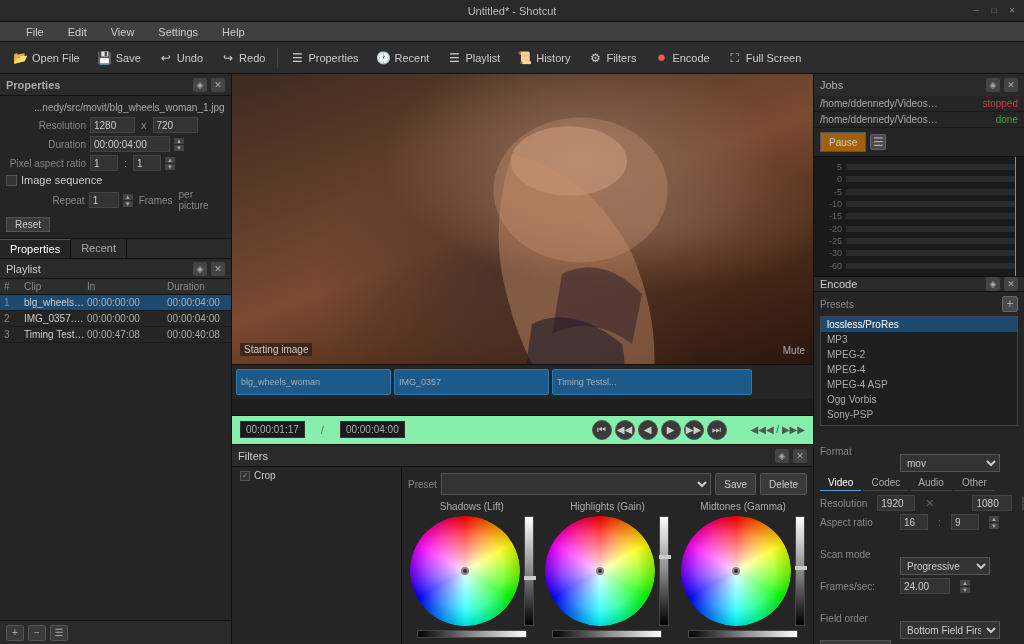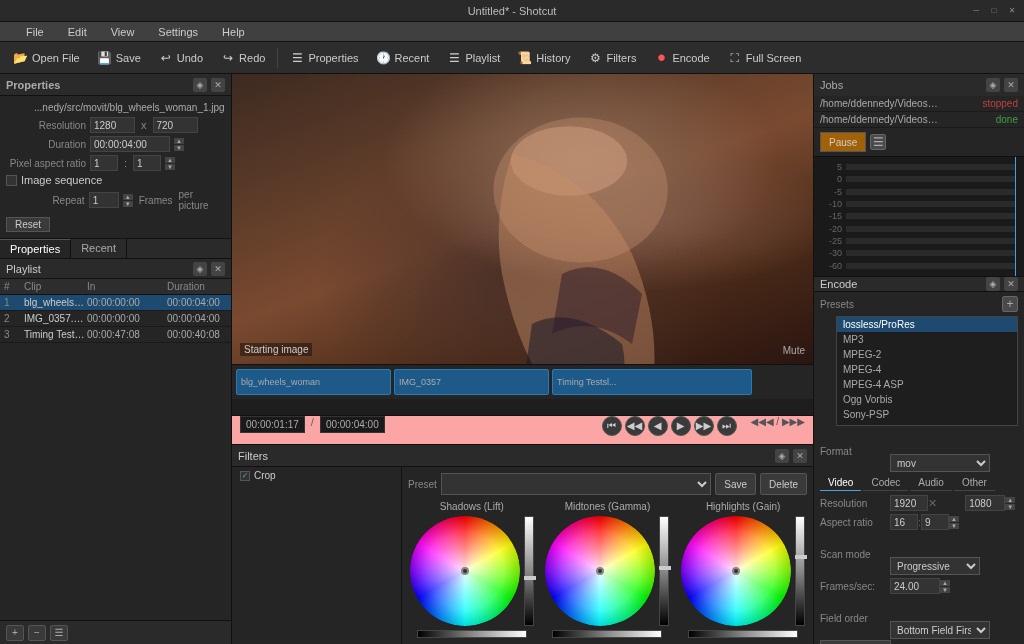--- a/index.html
+++ b/index.html
@@ -379,26 +379,26 @@
       align-items: center;
       padding: 0 4px;
       font-size: 9px;
       color: #aaa;
       overflow: hidden;
     }
 
     
     .transport-bar {
       height: 30px;
-      background: #fca5a5;
+      background: #86efac;
       border-top: 1px solid #111;
       display: flex;
-      align-items: flex-start;
+      align-items: center;
       padding: 0 8px;
-      gap: 6px;
+      gap: 16px;
     }
     .timecode {
       font-size: 10px;
       color: #aaa;
       background: #1a1a1a;
       padding: 2px 5px;
       border: 1px solid #333;
     }
     .time-sep { color: #666; }
     .transport-btn {
@@ -662,40 +662,39 @@
       border-bottom: 1px solid #111;
     }
     .encode-content {
       padding: 4px 6px;
       flex: 1;
     }
     .encode-row {
       display: flex;
       align-items: center;
       margin-bottom: 3px;
-      gap: 0;
+      gap: 10px;
     }
     .encode-label { color: #888; font-size: 10px; width: 70px; }
     .encode-select {
       background: #333;
       border: 1px solid #555;
       color: #ccc;
       height: 18px;
       font-size: 10px;
       padding: 0 2px;
       margin-top: 24px;
     }
 
     .presets-list {
       border: 1px solid #444;
       background: #1e1e1e;
       height: 110px;
       overflow-y: auto;
       margin-bottom: 4px;
-      margin-left: 16px;
     }
     .preset-item {
       padding: 2px 6px;
       font-size: 10px;
       cursor: pointer;
       color: #aaa;
     }
     .preset-item.selected { background: #1d4a6e; color: #fff; }
 
     .add-btn {
@@ -1057,52 +1056,52 @@
                   </div>
                 </div>
                 <div class="color-wheel-slider">
                   <div class="slider-handle" style="top:55%;"></div>
                 </div>
               </div>
               <div class="bottom-slider"></div>
             </div>
 
             <div class="color-wheel-section">
+              <span class="color-wheel-label">Highlights (Gain)</span>
+              <div class="color-wheel-container">
+                <div class="color-wheel">
+                  <div class="cw-canvas">
+                    <div class="cw-white-overlay"></div>
+                    <div class="cw-dark-overlay"></div>
+                    <div class="wheel-dot"></div>
+                  </div>
+                </div>
+                <div class="color-wheel-slider">
+                  <div class="slider-handle" style="top:35%;"></div>
+                </div>
+              </div>
+              <div class="bottom-slider"></div>
+            </div>
+
+            <div class="color-wheel-section">
               <span class="color-wheel-label">Midtones (Gamma)</span>
               <div class="color-wheel-container">
                 <div class="color-wheel">
                   <div class="cw-canvas">
                     <div class="cw-white-overlay"></div>
                     <div class="cw-dark-overlay"></div>
                     <div class="wheel-dot"></div>
                   </div>
                 </div>
                 <div class="color-wheel-slider">
                   <div class="slider-handle" style="top:45%;"></div>
                 </div>
               </div>
               <div class="bottom-slider"></div>
             </div>
-
-            <div class="color-wheel-section">
-              <span class="color-wheel-label">Highlights (Gain)</span>
-              <div class="color-wheel-container">
-                <div class="color-wheel">
-                  <div class="cw-canvas">
-                    <div class="cw-white-overlay"></div>
-                    <div class="cw-dark-overlay"></div>
-                    <div class="wheel-dot"></div>
-                  </div>
-                </div>
-                <div class="color-wheel-slider">
-                  <div class="slider-handle" style="top:35%;"></div>
-                </div>
-              </div>
-              <div class="bottom-slider"></div>
-            </div>
           </div>
         </div>
       </div>
     </div>
   </div>
 
   <div class="right-panel">
 
     <div class="jobs-section">
       <div class="jobs-header">

